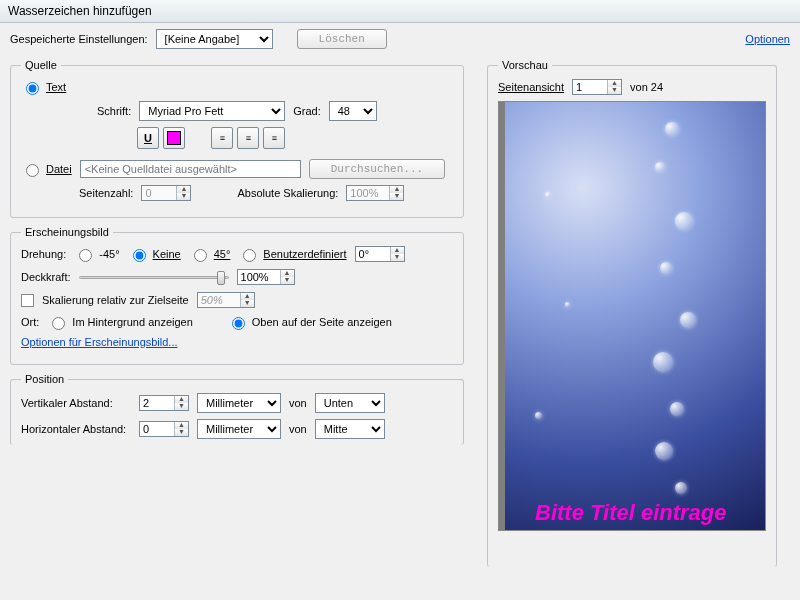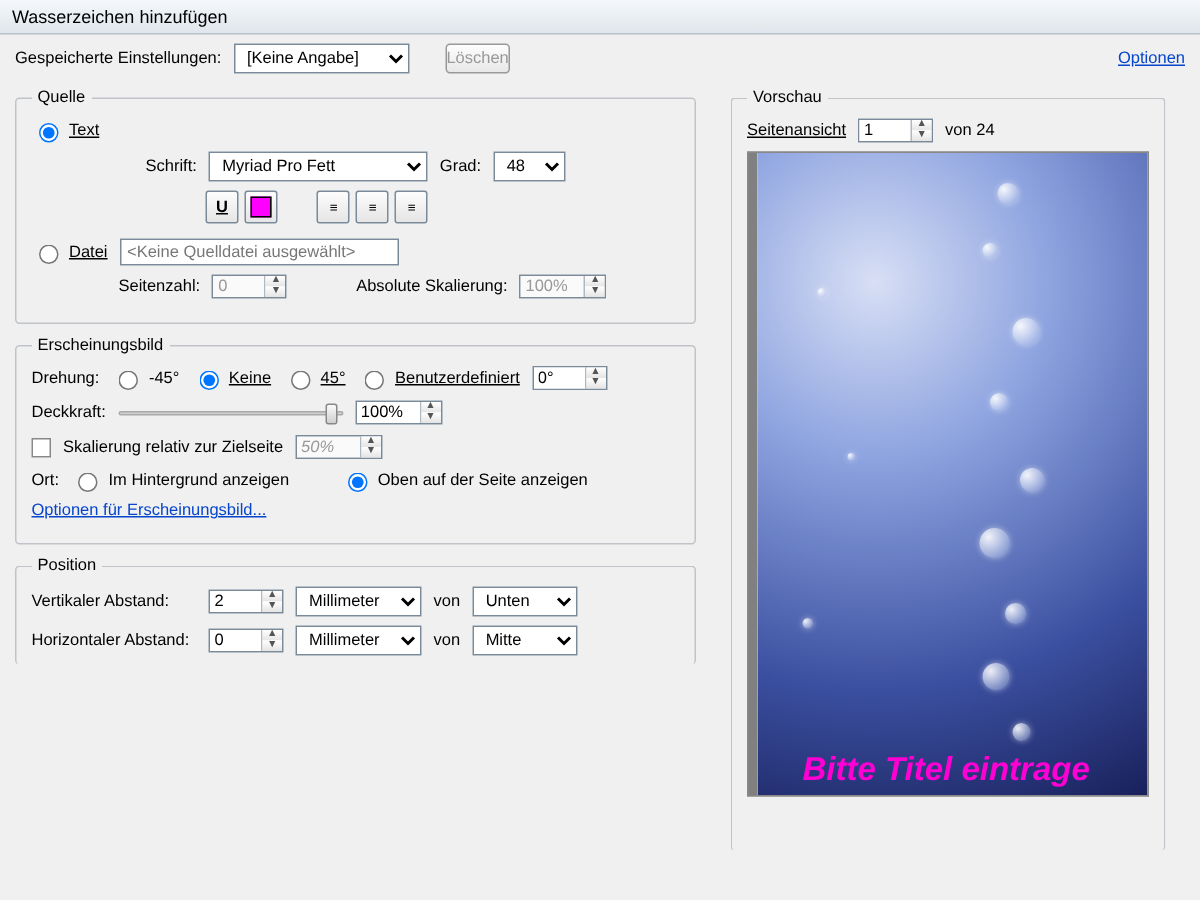--- a/index.html
+++ b/index.html
@@ -1,20 +1,20 @@
 <!DOCTYPE html>
 <html><head>
 <meta charset="utf-8">
 <style>
 * { box-sizing: border-box; font-family: "Segoe UI", Tahoma, sans-serif; font-size: 11px; }
 body { margin: 0; padding: 0; background: #f0f0f0; color: #000; width: 800px; height: 600px; overflow: hidden; }
 .titlebar { background: linear-gradient(#f4f8fb, #e0e6eb); border-bottom: 1px solid #b8c0c8; padding: 4px 8px; font-size: 12px; }
 .content { padding: 6px 10px; }
 .row { display: flex; align-items: center; gap: 8px; margin-bottom: 6px; }
-.btn { background: linear-gradient(#fdfdfd, #e8e8e8); border: 1px solid #999; border-radius: 3px; padding: 3px 0; }
+.btn { background: linear-gradient(#fdfdfd, #e8e8e8); border: 1px solid #999; border-radius: 3px; padding: 3px 21px; font-family: Liberation Mono, monospace; }
 .btn.dis { color: #999; }
 .link { color: #0645cc; text-decoration: underline; cursor: pointer; }
 .link.u { display: inline-block; }
 select, input[type=text] { border: 1px solid #7a8a99; background: #fff; padding: 2px 4px; }
 fieldset { border: 1px solid #c0c4c8; border-radius: 3px; margin: 4px 13px 8px 0; padding: 8px 10px 10px 10px; }
 legend { padding: 0 4px; }
 .radio { display: inline-flex; align-items: center; gap: 4px; }
 .txtarea { width: 228px; height: 48px; border: 1px solid #7a8a99; background: #fff; padding: 1px 2px; }
 .txtarea .sel { background: #3399ff; color: #fff; display: inline-block; padding: 0 2px; }
 .circle { position: absolute; border: 2.5px solid #e00000; border-radius: 50%; width: 136px; height: 26px; pointer-events: none; }
@@ -98,21 +98,22 @@
           <span class="tbtn">
               <span class="al">≡</span>
             </span>
         </div>
 
         <div class="row" style="margin-top:10px">
           <label class="radio">
             <input type="radio" style=""> 
               <span class="ul">Datei</span>
           </label>
-          <input type="text" style="width: 186px; color: rgb(119, 119, 119);" value="&lt;Keine Quelldatei ausgewählt&gt;">
+          <input type="text" style="width: 221px; color: rgb(119, 119, 119);" value="&lt;Keine Quelldatei ausgewählt&gt;">
+          <button class="btn dis">Durchsuchen...</button>
         </div>
 
         <div class="row" style="padding-left:58px">
           <span>Seitenzahl:</span>
           <span class="spin">
             <input disabled="" style="color: rgb(153, 153, 153);" value="0">
             <span class="arrows">
                 <div>▲</div>
                 <div>▼</div>
               </span>

